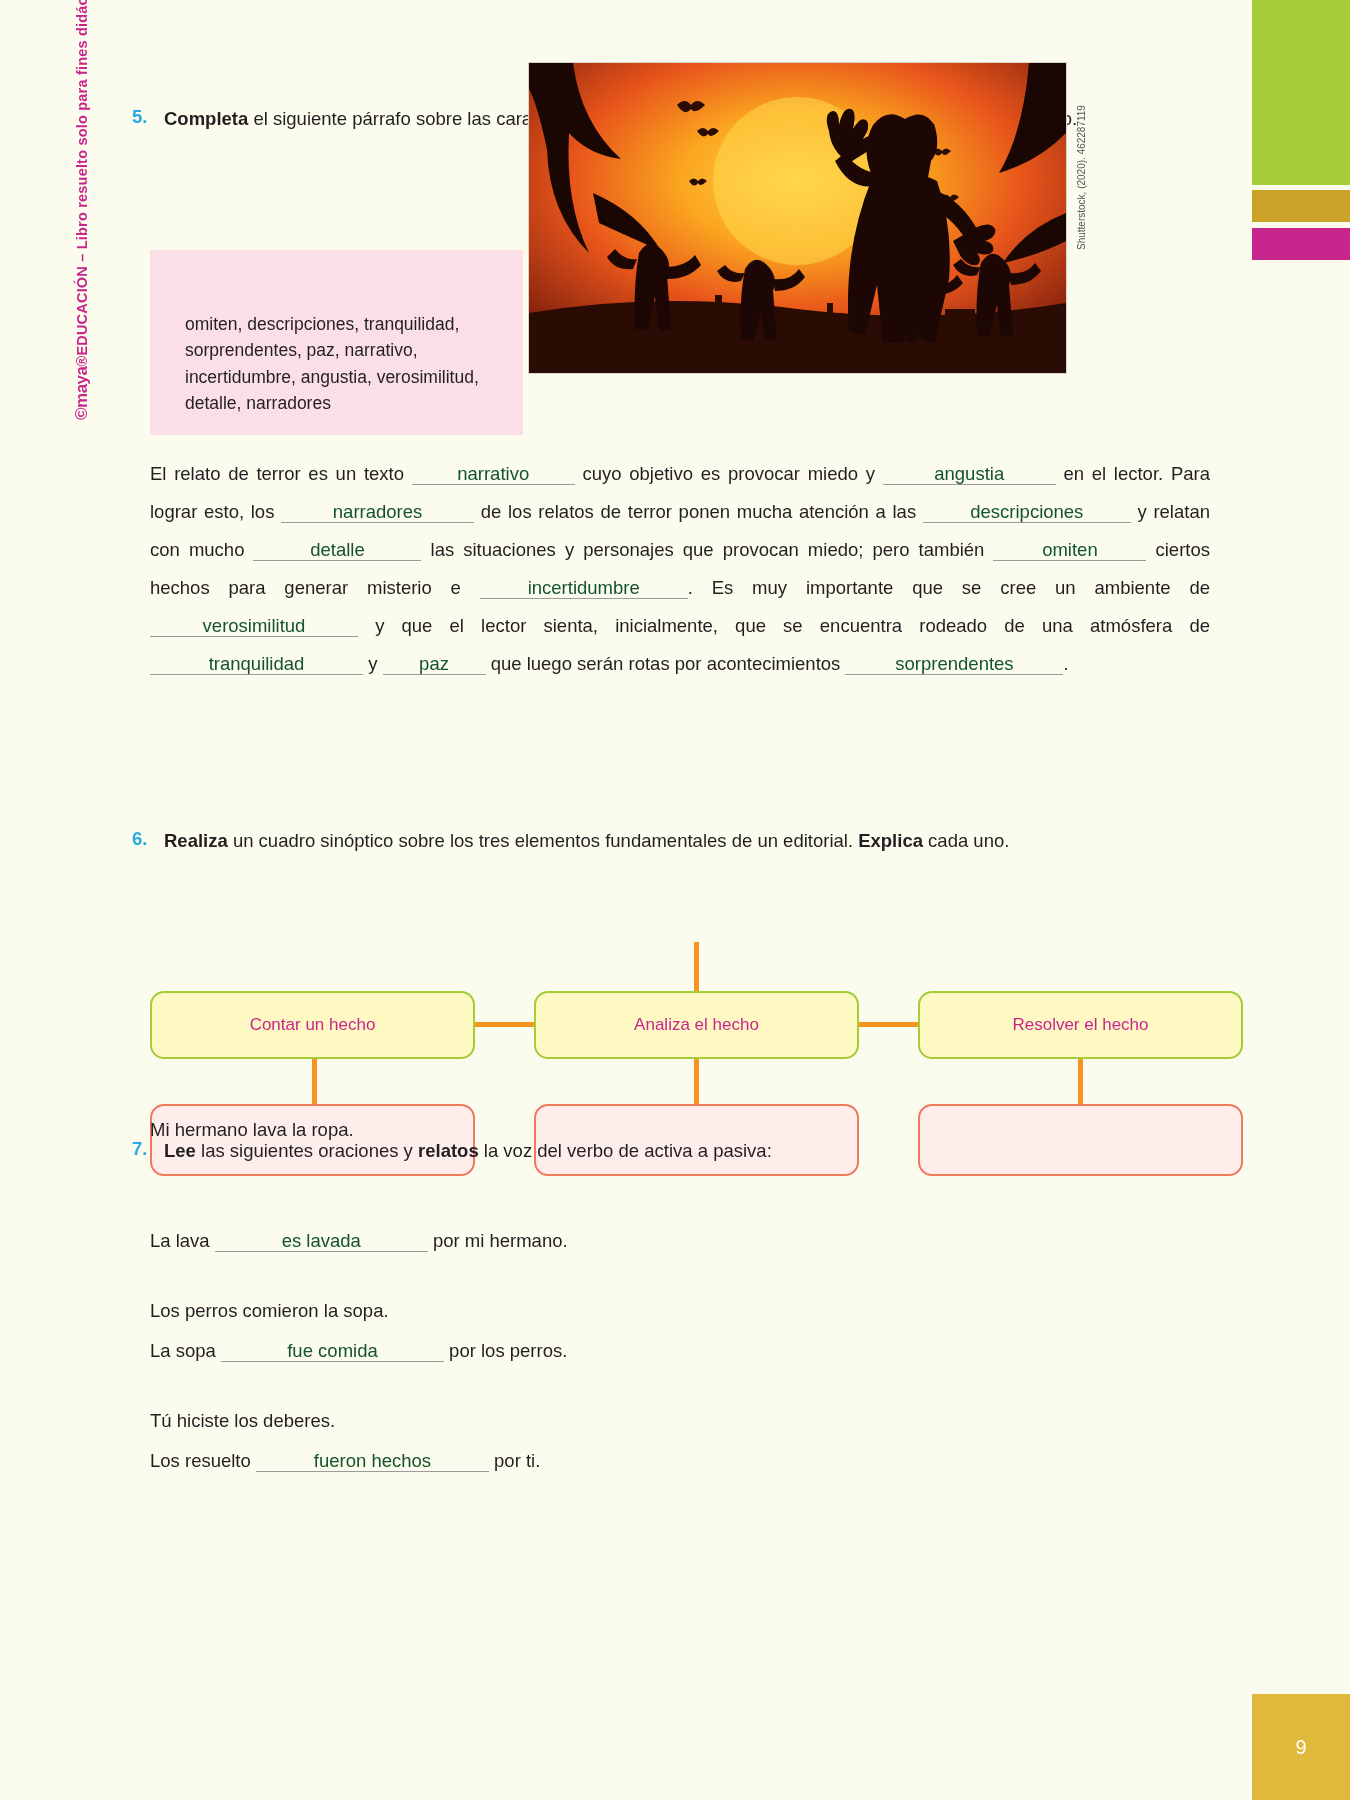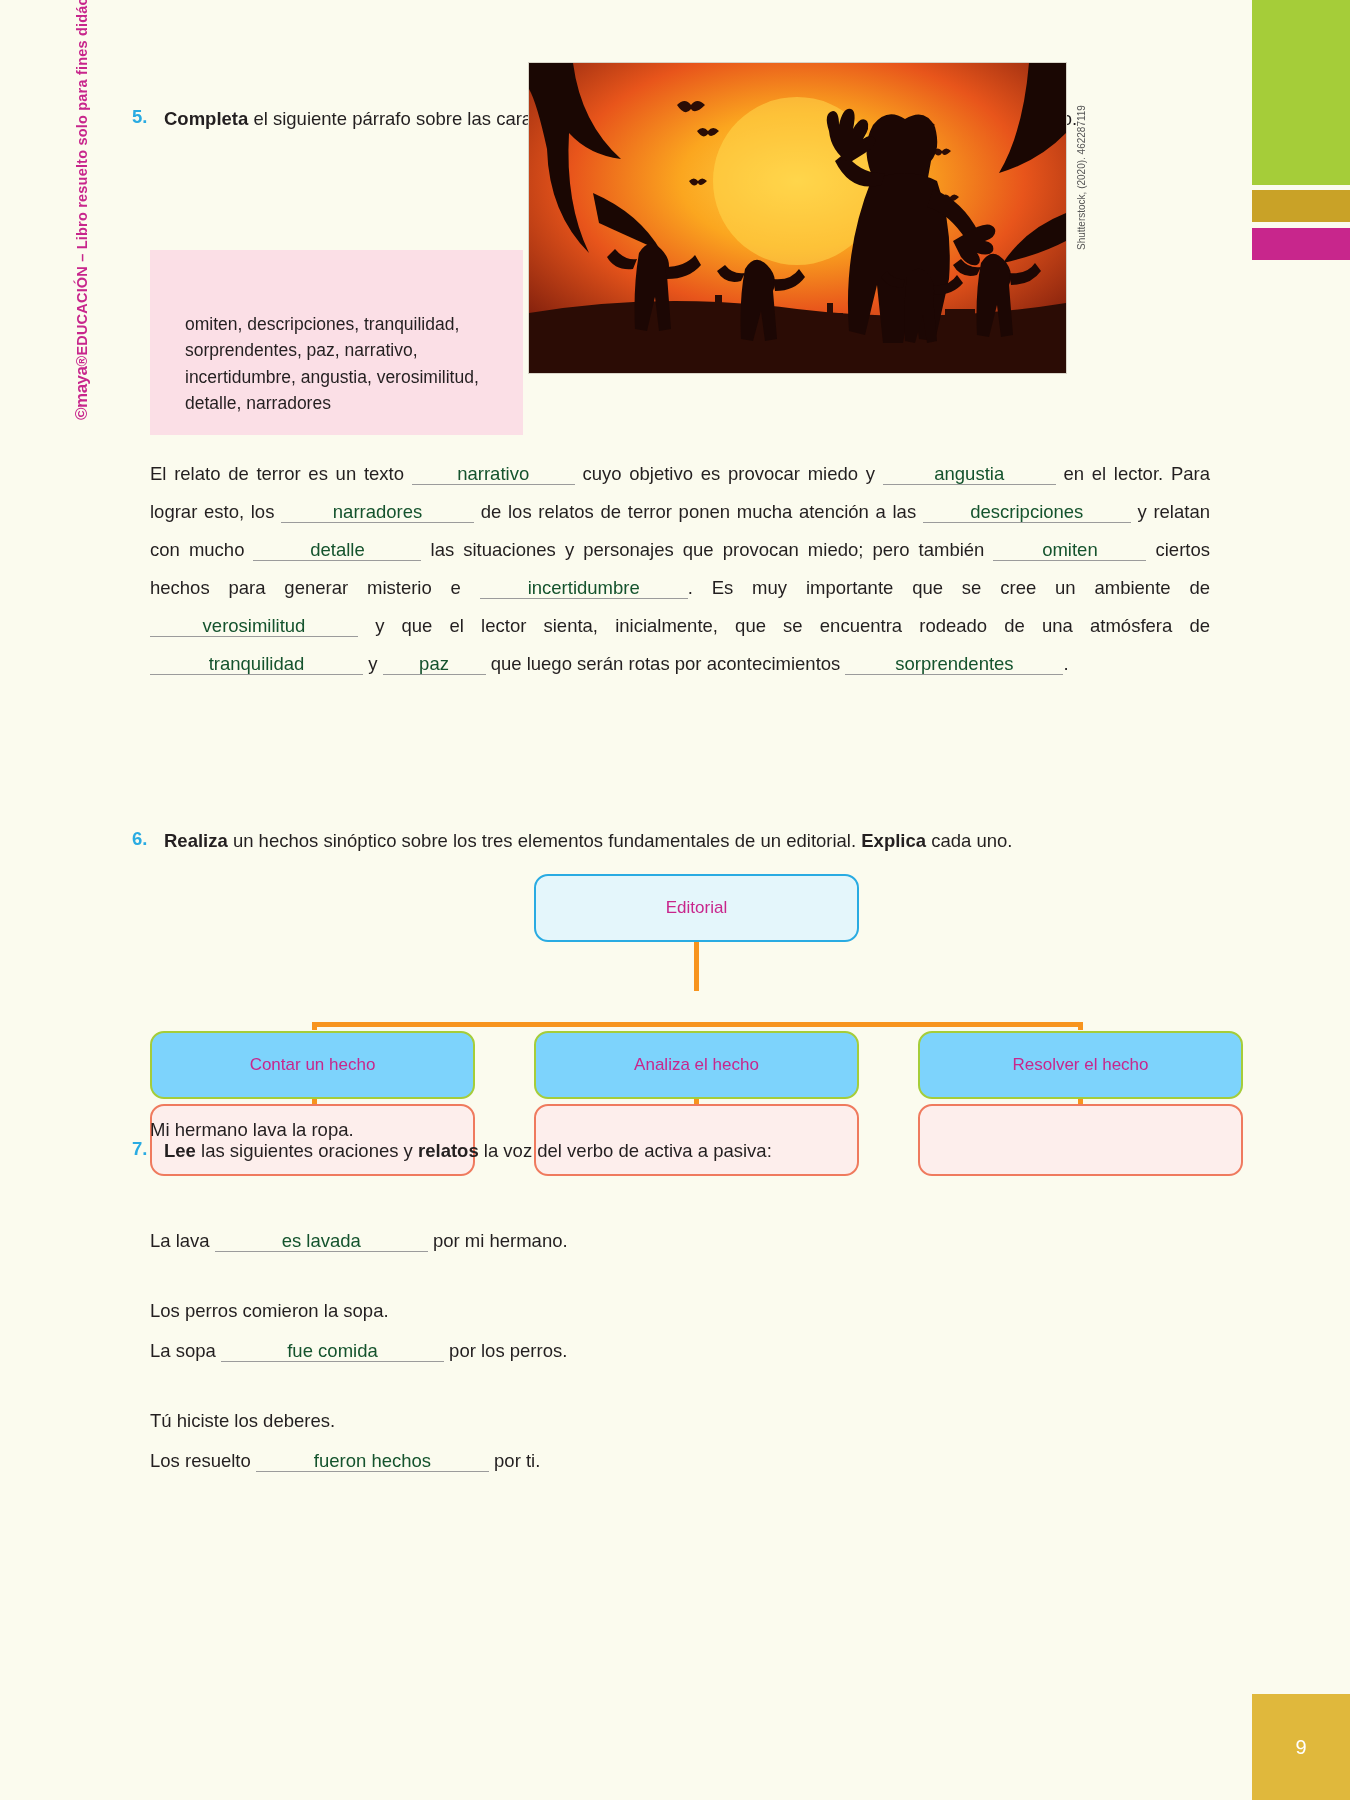--- a/index.html
+++ b/index.html
@@ -72,21 +72,21 @@
 
   
   #q6{position:absolute;top:828px;left:0;width:1100px;}
   .chart{position:absolute;top:874px;left:0;width:1100px;height:280px;}
   .node{
     position:absolute;box-sizing:border-box;border-radius:14px;
     display:flex;align-items:center;justify-content:center;
     font-size:17px;color:#c8268c;text-align:center;
   }
   .node-top{left:402px;top:0;width:325px;height:68px;background:#e4f6fb;border:2px solid #29abe2;}
-  .node-mid{top:117px;height:68px;background:#7dd3fc;border:2px solid #a5cd39;margin-top:40px;}
+  .node-mid{top:117px;height:68px;background:#fef9c3;border:2px solid #a5cd39;}
   .m1{left:18px;width:325px;}
   .m2{left:402px;width:325px;}
   .m3{left:786px;width:325px;}
   .node-bot{top:230px;height:72px;background:#fdeeec;border:2px solid #ef7a5e;}
   .b1{left:18px;width:325px;}
   .b2{left:402px;width:325px;}
   .b3{left:786px;width:325px;}
   .ln{position:absolute;background:#f7941e;}
 
   
@@ -186,34 +186,33 @@
     </svg>
   </div>
   <div class="fig-credit">Shutterstock, (2020). 462287119</div>
 
   <div class="para">
     <span>El relato de terror es un texto </span><span class="blank" style="width:155px">narrativo</span><span> cuyo objetivo es provocar miedo y </span><span class="blank" style="width:165px">angustia</span><span> en el lector. Para lograr esto, los </span><span class="blank" style="width:185px">narradores</span><span> de los relatos de terror ponen mucha atención a las </span><span class="blank" style="width:200px">descripciones</span><span> y relatan con mucho </span><span class="blank" style="width:160px">detalle</span><span> las situaciones y personajes que provocan miedo; pero también </span><span class="blank" style="width:145px">omiten</span><span> ciertos hechos para generar misterio e </span><span class="blank" style="width:200px">incertidumbre</span><span>. Es muy importante que se cree un ambiente de </span><span class="blank" style="width:200px">verosimilitud</span><span> y que el lector sienta, inicialmente, que se encuentra rodeado de una atmósfera de </span><span class="blank" style="width:205px">tranquilidad</span><span> y </span><span class="blank" style="width:95px">paz</span><span> que luego serán rotas por acontecimientos </span><span class="blank" style="width:210px">sorprendentes</span><span>.</span>
   </div>
 
   <div class="ex" id="q6">
     <div class="ex-num">6.</div>
-    <div class="ex-text"><b>Realiza</b><span> un hechos sinóptico sobre los tres elementos fundamentales de un editorial. </span><b>Explica</b><span> cada uno.</span></div>
+    <div class="ex-text"><b>Realiza</b><span> un cuadro sinóptico sobre los tres elementos fundamentales de un editorial. </span><b>Explica</b><span> cada uno.</span></div>
   </div>
 
   <div class="chart">
 
     <div class="ln" style="left:562px;top:68px;width:5px;height:49px;"></div>
     <div class="ln" style="left:180px;top:148px;width:770px;height:5px;"></div>
     <div class="ln" style="left:180px;top:148px;width:5px;height:8px;"></div>
     <div class="ln" style="left:946px;top:148px;width:5px;height:8px;"></div>
     <div class="ln" style="left:180px;top:185px;width:5px;height:45px;"></div>
     <div class="ln" style="left:562px;top:185px;width:5px;height:45px;"></div>
     <div class="ln" style="left:946px;top:185px;width:5px;height:45px;"></div>
 
-    <div class="node node-top">Editorial</div>
     <div class="node node-mid m1">Contar un hecho</div>
     <div class="node node-mid m3">Resolver el hecho</div>
     <div class="node node-mid m2">Analiza el hecho</div>
     <div class="node node-bot b1"></div>
     <div class="node node-bot b2"></div>
     <div class="node node-bot b3"></div>
   </div>
 
   <div class="ex" id="q7">
     <div class="ex-num">7.</div>

